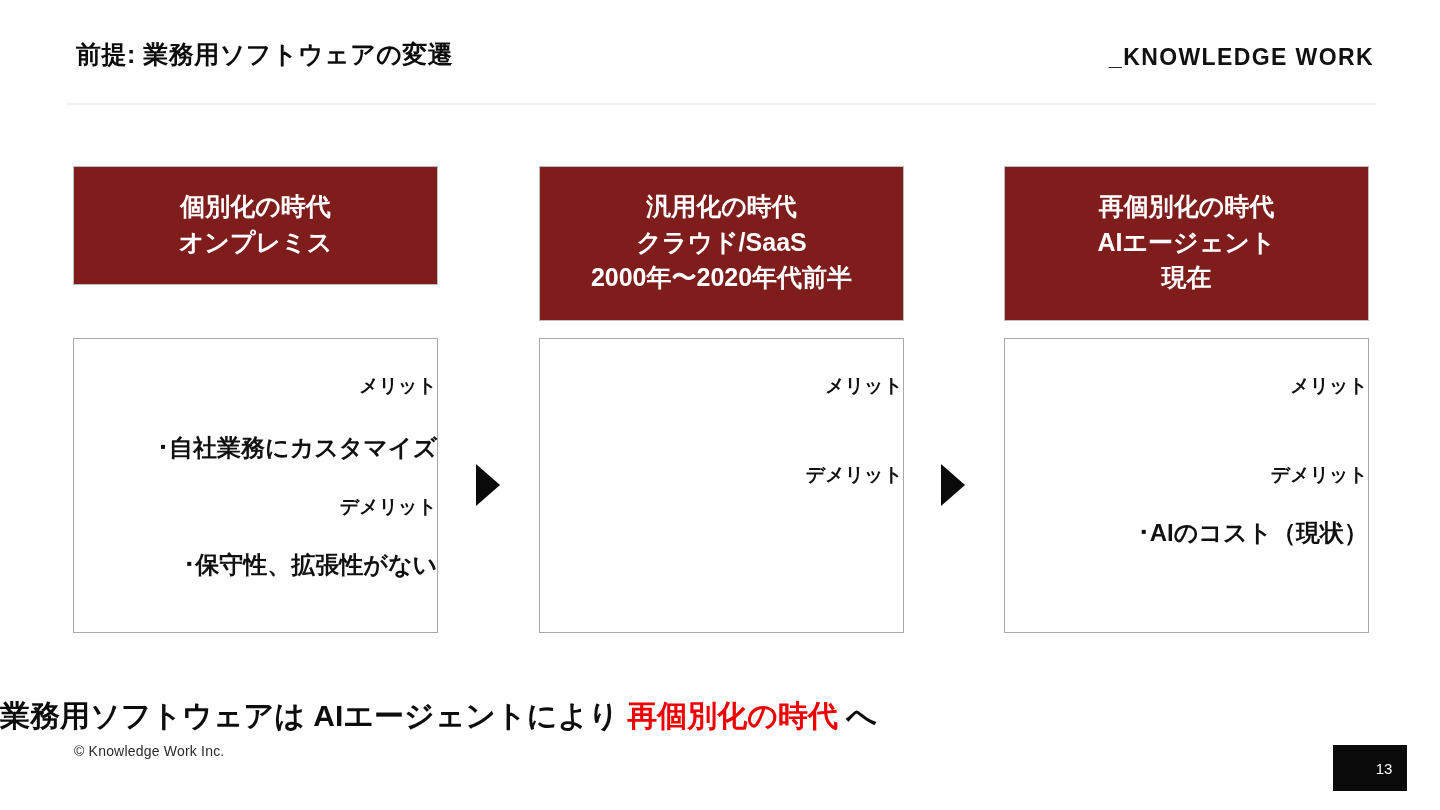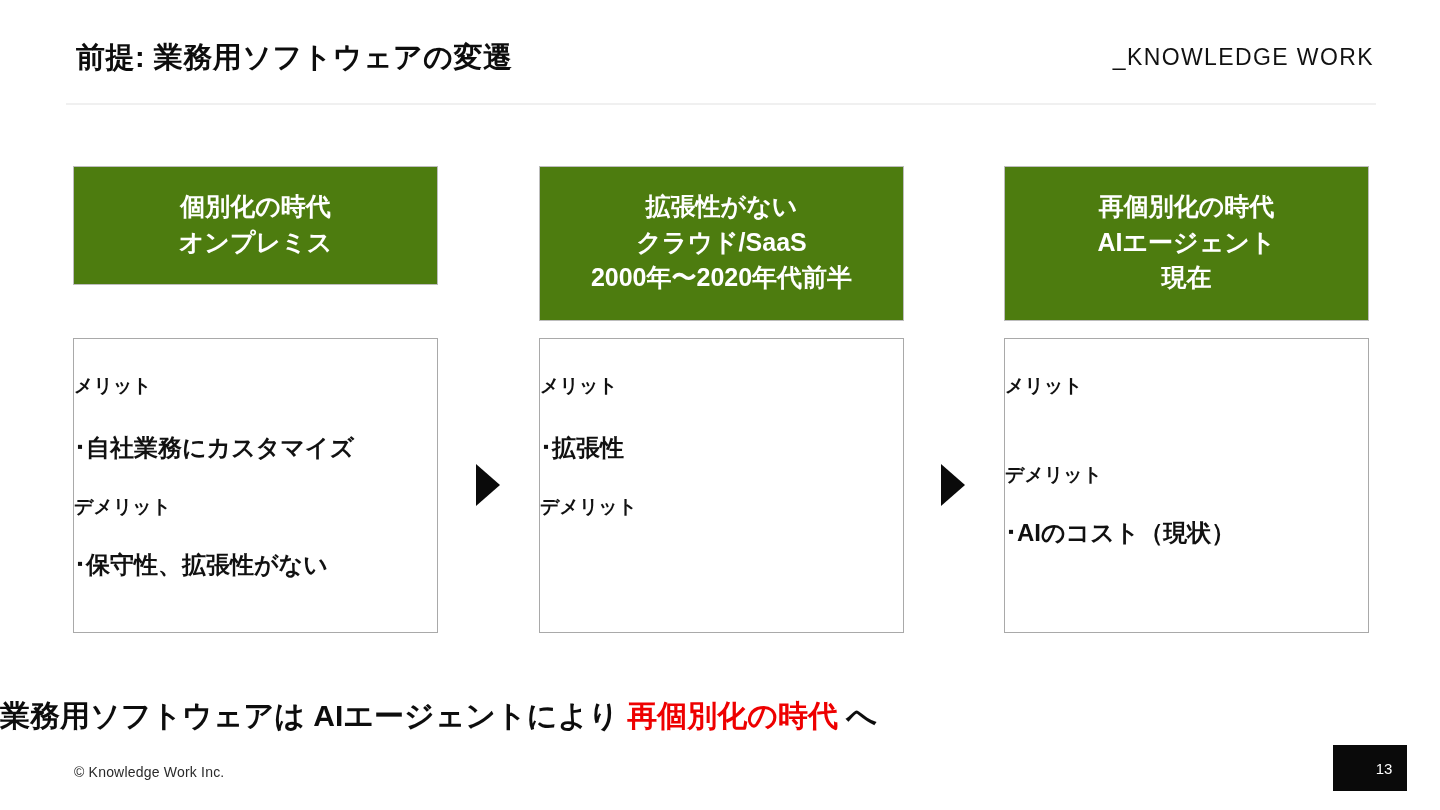--- a/index.html
+++ b/index.html
@@ -26,32 +26,32 @@
     position: absolute;
     left: 0;
     top: 0;
     width: 1440px;
     height: 105px;
   }
   .page-title {
     position: absolute;
     left: 76px;
     top: 38px;
-    font-size: 29px;
+    font-size: 25px;
     font-weight: bold;
     letter-spacing: 0.5px;
     color: #0d0d0d;
     white-space: nowrap;
   }
   .brand-logo {
     position: absolute;
     right: 66px;
     top: 44px;
     font-size: 23px;
-    font-weight: normal;
+    font-weight: bold;
     letter-spacing: 1.4px;
     color: #111111;
     white-space: nowrap;
   }
   .header-rule {
     position: absolute;
     left: 66px;
     top: 103px;
     width: 1310px;
     height: 2px;
@@ -64,40 +64,40 @@
     top: 166px;
     width: 365px;
   }
   .col-1 { left: 73px; }
   .col-2 { left: 539px; }
   .col-3 { left: 1004px; }
 
   .era-box {
     box-sizing: border-box;
     width: 365px;
-    background: #4d7c0f;
+    background: #7f1d1d;
     border: 1px solid #bdbdbd;
     color: #ffffff;
     text-align: center;
     padding: 22px 10px 24px 10px;
     font-weight: bold;
     font-size: 25px;
     line-height: 1.42;
   }
   .era-line { white-space: nowrap; }
 
   .detail-card {
     box-sizing: border-box;
     position: absolute;
     top: 172px;
     width: 365px;
     height: 295px;
     background: #ffffff;
     border: 1px solid #a9a9a9;
-    text-align: left;
+    text-align: right;
     padding-top: 36px;
   }
   .detail-heading {
     font-size: 19px;
     font-weight: bold;
     color: #111111;
     line-height: 1.2;
   }
   .detail-item {
     font-size: 24px;
@@ -135,21 +135,21 @@
     font-weight: bold;
     color: #0d0d0d;
     white-space: nowrap;
   }
   .conclusion .accent { color: #ee0000; }
 
   
   .copyright {
     position: absolute;
     left: 74px;
-    top: 764px;
+    top: 743px;
     font-size: 14px;
     color: #2a2a2a;
     letter-spacing: 0.2px;
   }
   .page-badge {
     position: absolute;
     left: 1333px;
     top: 745px;
     width: 46px;
     height: 46px;
@@ -186,28 +186,27 @@
       <div class="detail-heading">デメリット</div>
       <div class="gap-c"></div>
       <div class="detail-item">･保守性、拡張性がない</div>
     </div>
   </div>
 
   <div class="flow-arrow arrow-1"></div>
 
   <div class="column col-2">
     <div class="era-box">
-      <div class="era-line">拡張性がない</div>
+      <div class="era-line">汎用化の時代</div>
       <div class="era-line">クラウド/SaaS</div>
       <div class="era-line">2000年〜2020年代前半</div>
     </div>
     <div class="detail-card">
       <div class="detail-heading">メリット</div>
       <div class="gap-a"></div>
-      <div class="detail-item">･拡張性</div>
       <div class="gap-b"></div>
       <div class="detail-heading">デメリット</div>
       <div class="gap-c"></div>
     </div>
   </div>
 
   <div class="flow-arrow arrow-2"></div>
 
   <div class="column col-3">
     <div class="era-box">

